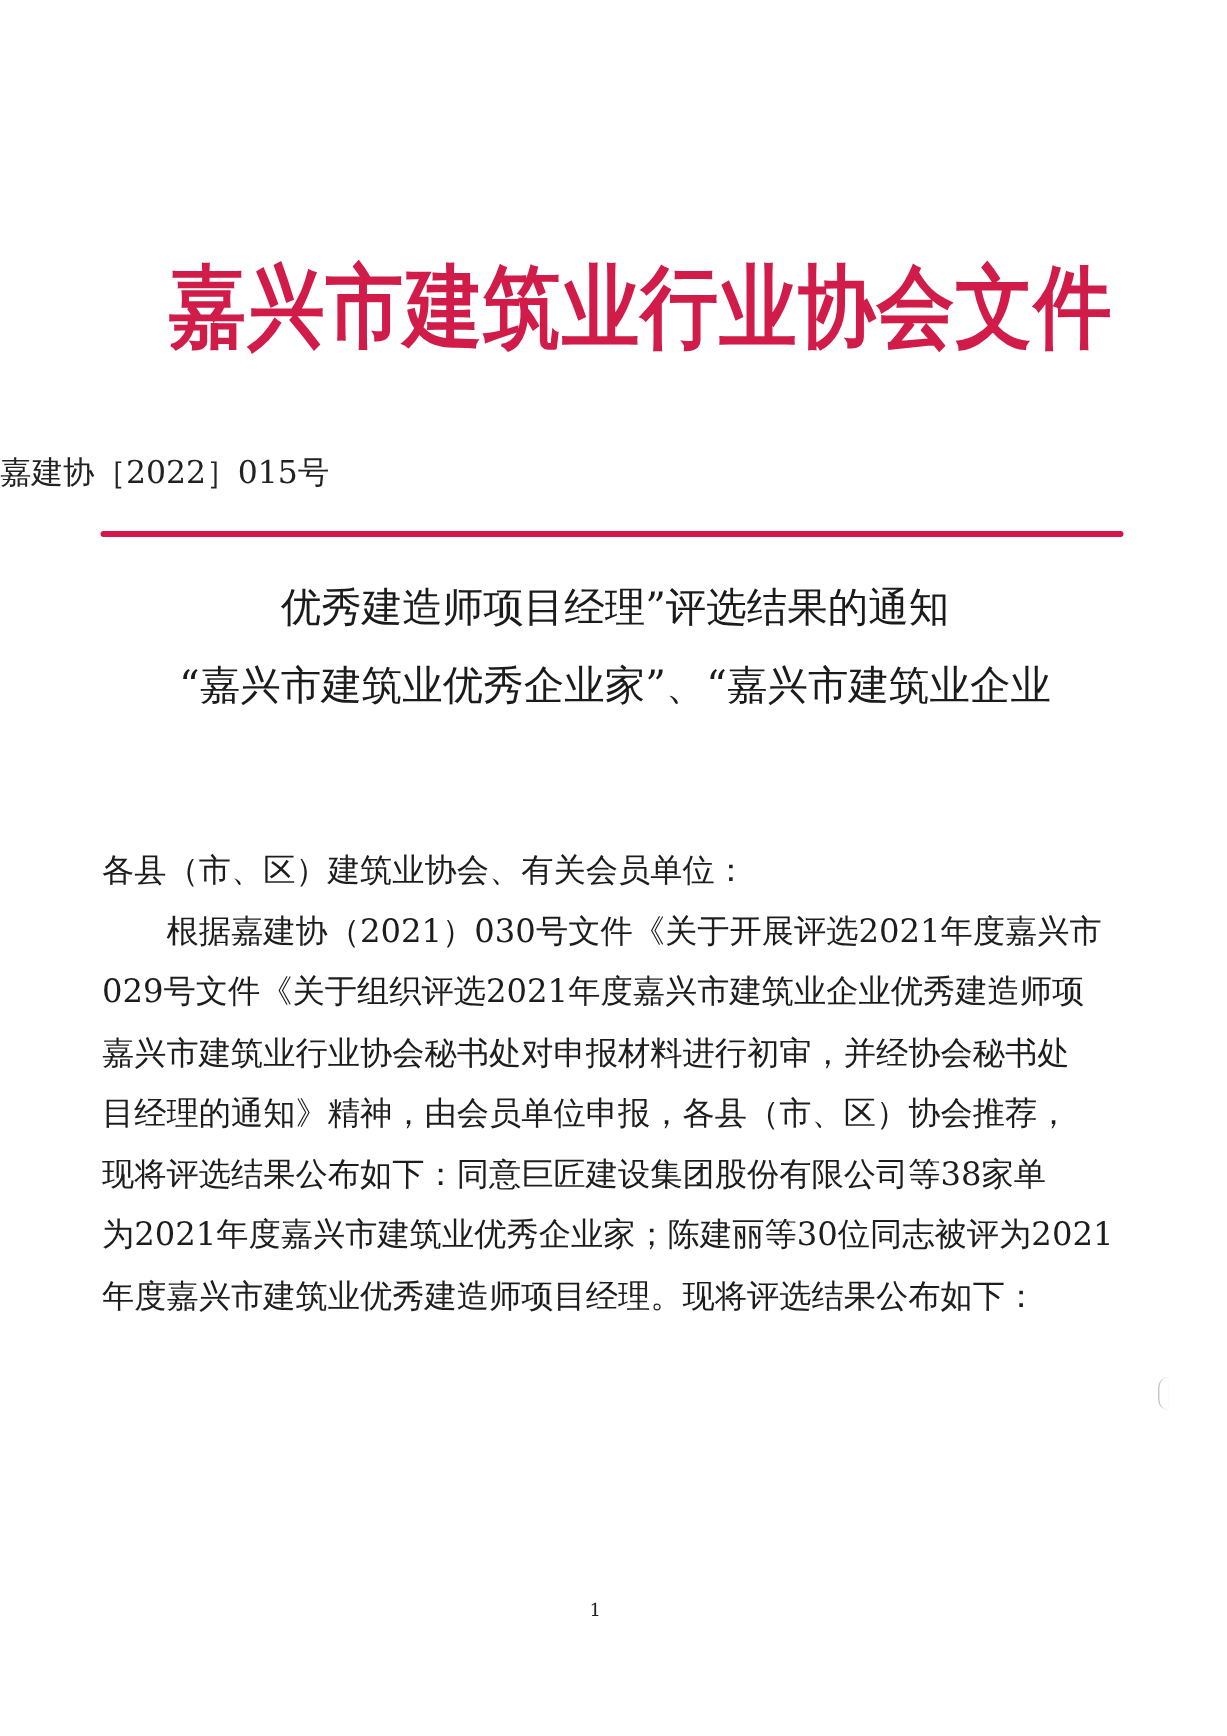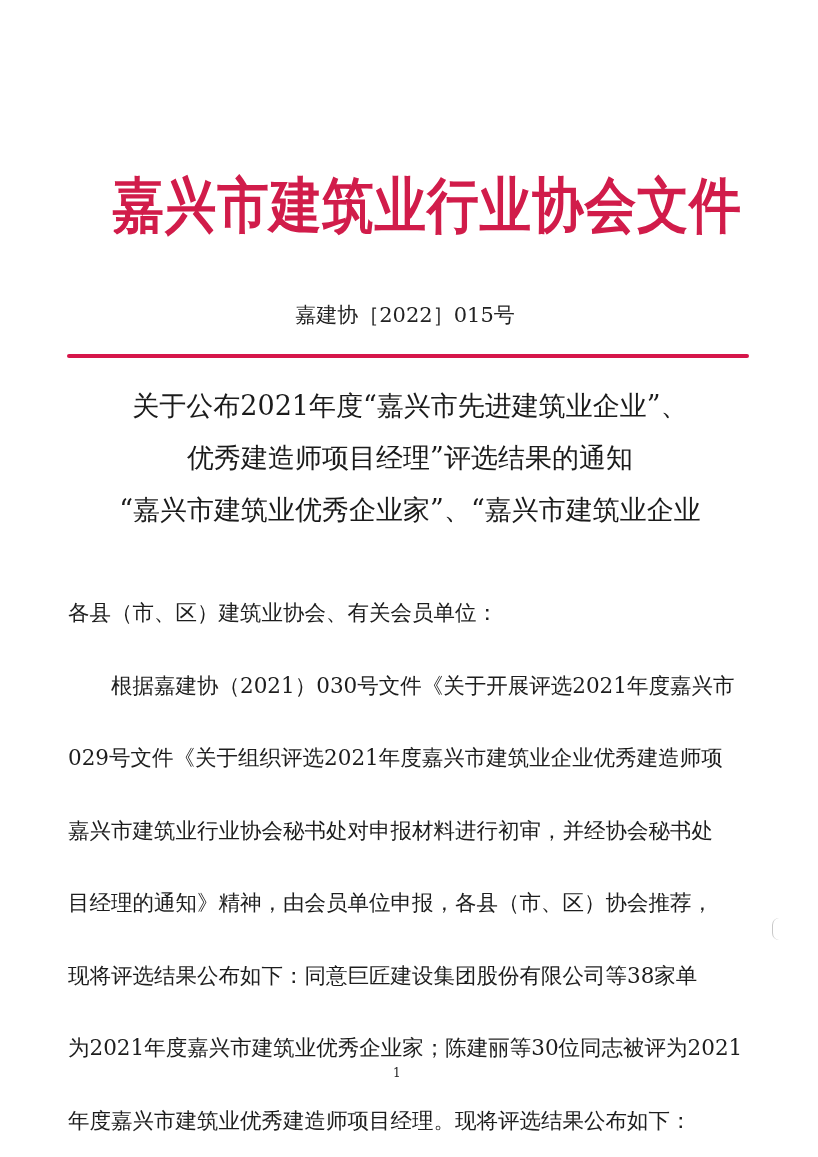--- a/index.html
+++ b/index.html
@@ -7,56 +7,55 @@
     width: 818px; height: 1157px; background: #ffffff; position: relative; overflow: hidden;
     font-family: "DejaVu Serif", "Liberation Serif", serif; color: #1a1a1a;
   }
   .header-title {
     position: absolute; left: 64px; top: 165px; width: 690px; text-align: center;
     font-family: "DejaVu Serif", serif; font-weight: bold; font-size: 60px; letter-spacing: 1px;
     color: #d11c4a; line-height: 80px; white-space: nowrap;
     transform: scaleX(0.86); transform-origin: center;
   }
   .doc-number {
-    position: absolute; left: 0; top: 300px; width: 810px; text-align: center;
+    position: absolute; left: 0; top: 300px; width: 810px; text-align: left;
     font-size: 21px; color: #222; line-height: 30px;
   }
   .red-rule {
     position: absolute; left: 67px; top: 354px; width: 682px; height: 4px;
     background: #d6164a; border-radius: 2px;
   }
   .notice-title {
     position: absolute; left: 60px; top: 380px; width: 700px; text-align: center;
     font-size: 27px; line-height: 52px; color: #1b1b1b;
   }
   .notice-title div { white-space: nowrap; }
   .body-text {
     position: absolute; left: 68px; top: 561px; width: 680px;
     font-size: 21.5px; line-height: 40.5px; color: #1d1d1d;
   }
-  .body-text .line { white-space: nowrap; margin-top: 32px; }
+  .body-text .line { white-space: nowrap; }
   .body-text .indent { padding-left: 43px; }
   .page-number {
     position: absolute; left: 393px; top: 1066px; font-size: 12px; color: #222;
   }
   .scan-mark {
     position: absolute; left: 772px; top: 918px; width: 6px; height: 22px;
     border-left: 1px solid #c8c8c8; border-radius: 8px 0 0 8px;
   }
 </style>
 </head>
 <body>
 
 <div>
   <div class="header-title">嘉兴市建筑业行业协会文件</div>
   <div class="doc-number">嘉建协［2022］015号</div>
   <div class="red-rule"></div>
 
   <div class="notice-title">
-    <div>关于公布2021年度“嘉兴市先进建筑业企业”、</div>
     <div>优秀建造师项目经理”评选结果的通知</div>
     <div>“嘉兴市建筑业优秀企业家”、“嘉兴市建筑业企业</div>
   </div>
 
   <div class="body-text">
     <div class="line">各县（市、区）建筑业协会、有关会员单位：</div>
     <div class="line indent">根据嘉建协（2021）030号文件《关于开展评选2021年度嘉兴市</div>
     <div class="line">029号文件《关于组织评选2021年度嘉兴市建筑业企业优秀建造师项</div>
     <div class="line">嘉兴市建筑业行业协会秘书处对申报材料进行初审，并经协会秘书处</div>
     <div class="line">目经理的通知》精神，由会员单位申报，各县（市、区）协会推荐，</div>

